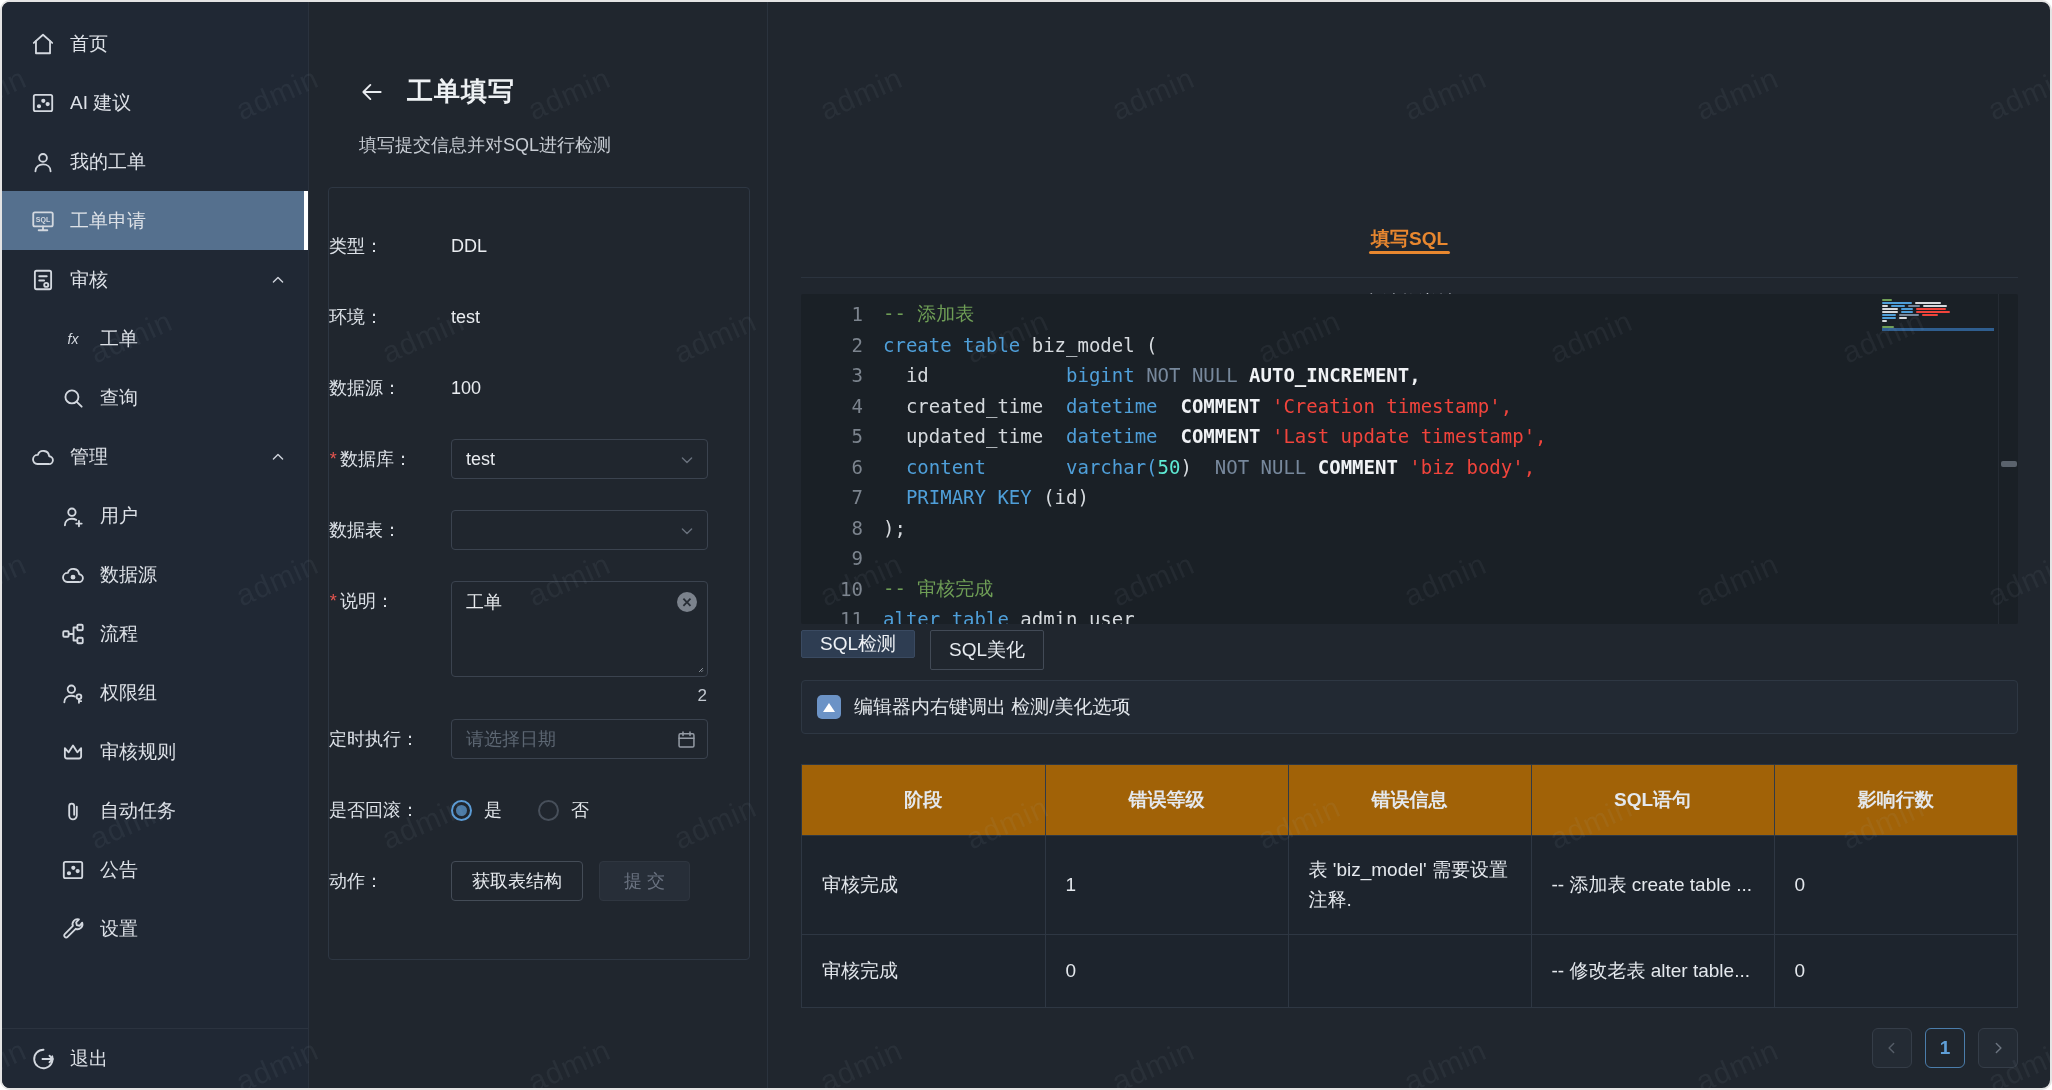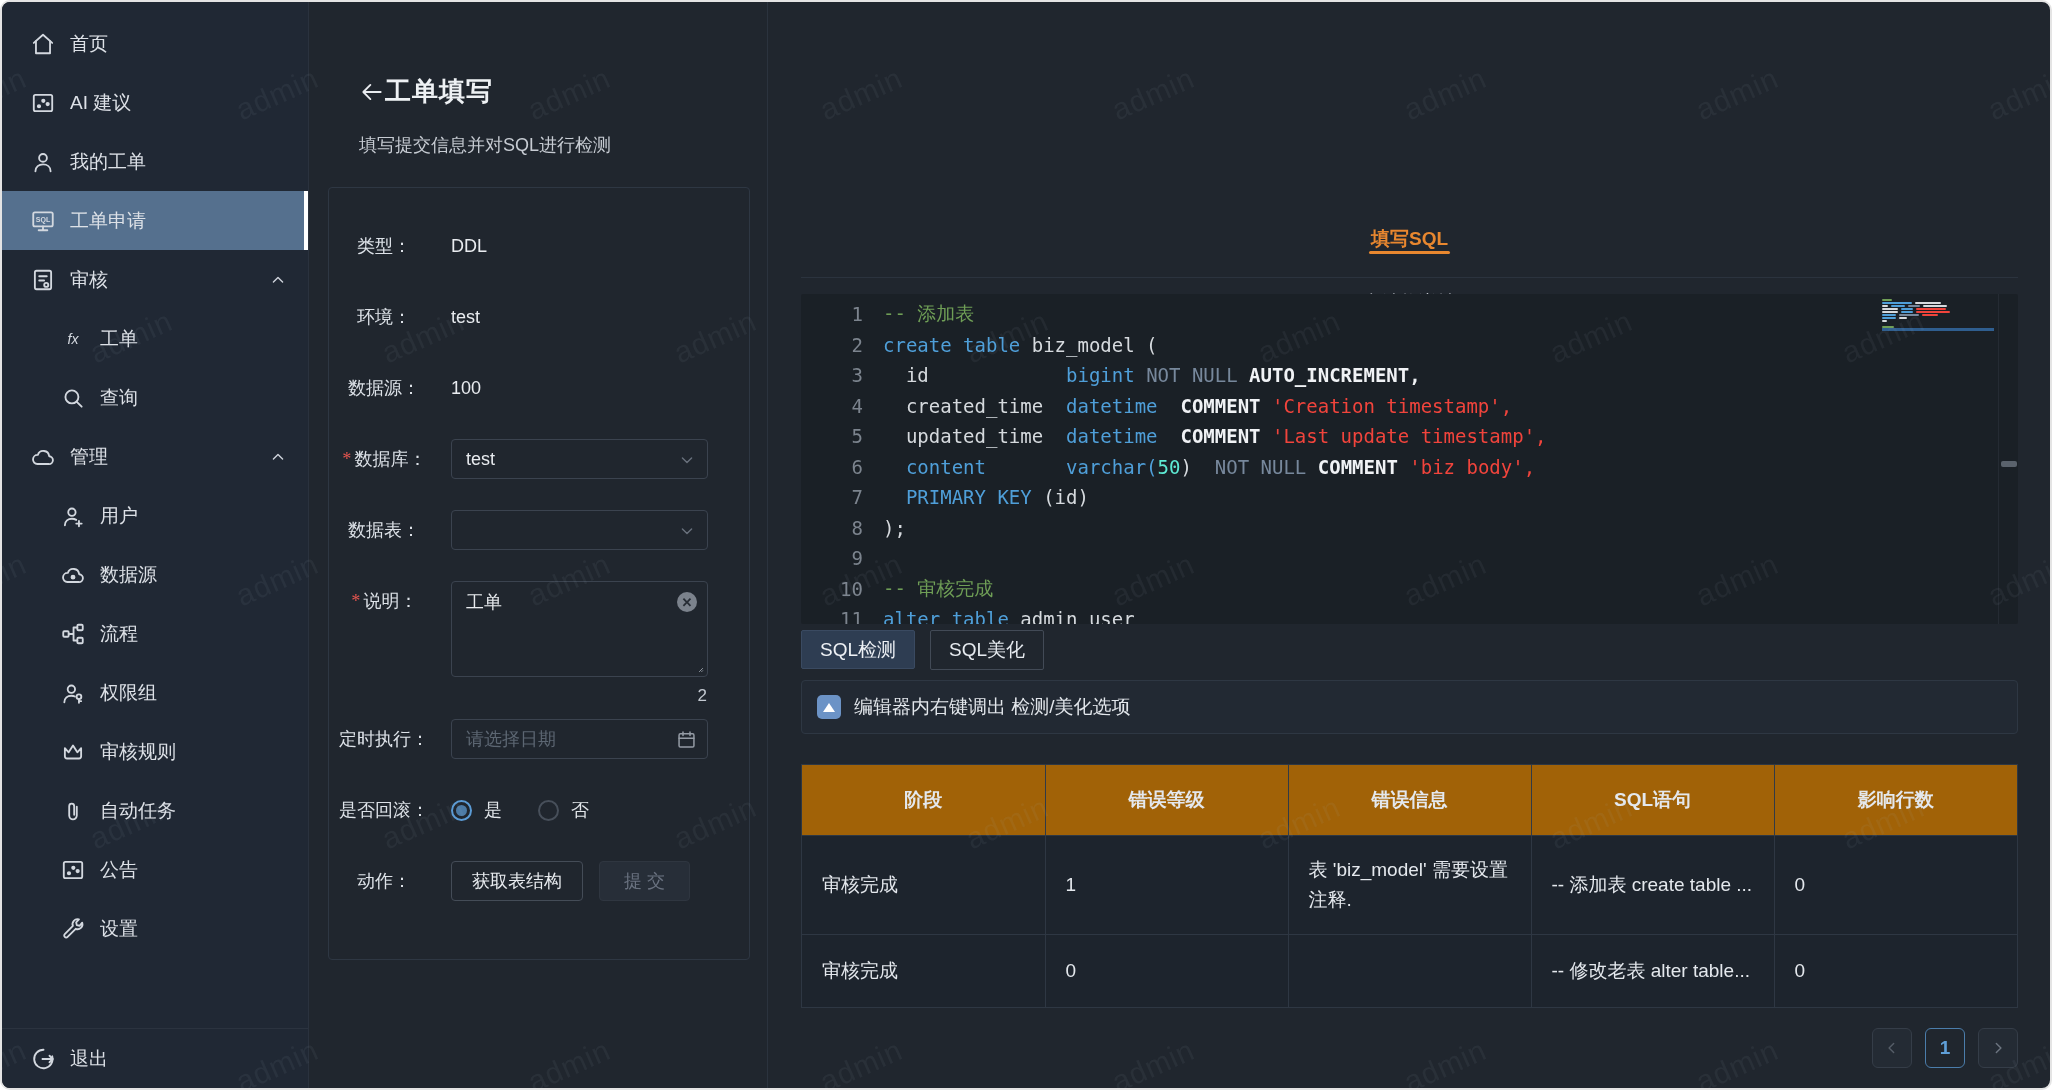--- a/index.html
+++ b/index.html
@@ -19,29 +19,29 @@
   .side-item .icon{width:26px;height:26px;margin-right:14px;display:flex;align-items:center;justify-content:center;color:#d3d8df;flex:0 0 26px;}
   .side-item.sub{padding-left:58px;}
   .side-item.active{background:#55708e;}
   .side-item.active::after{content:"";position:absolute;right:0;top:0;bottom:0;width:4px;background:#ffffff;}
   .side-item .chev{margin-left:auto;color:#cdd2da;width:20px;height:20px;}
   .logout-wrap{border-top:1px solid #2b333f;}
   svg.ic{display:block;}
   
   .main{flex:1 1 auto;position:relative;}
   .left-col{position:absolute;left:0;top:0;bottom:0;width:459px;border-right:1px solid #2b333e;}
-  .page-head{display:flex;align-items:center;padding:72px 0 0 50px;}
+  .page-head{display:flex;align-items:center;gap:22px;padding:72px 0 0 50px;}
   .back-icon{width:26px;height:26px;color:#e8ebef;cursor:pointer;}
   .page-title{font-size:26px;font-weight:bold;color:#eef1f4;letter-spacing:1px;}
   .subtitle{margin:24px 0 0 50px;font-size:18px;color:#c7ccd3;}
   
   .form-card{position:absolute;left:19px;top:185px;width:422px;height:773px;border:1px solid #2e3743;border-radius:4px;padding:38px 24px 0 0;}
   .frow{display:flex;align-items:center;margin-bottom:31px;min-height:40px;}
   .frow.top{align-items:flex-start;}
-  .flabel{flex:0 0 122px;text-align:center;padding-right:12px;font-size:18px;color:#dde2e8;line-height:40px;white-space:nowrap;font-family:Liberation Serif, serif;}
+  .flabel{flex:0 0 122px;text-align:left;padding-right:12px;font-size:18px;color:#dde2e8;line-height:40px;white-space:nowrap;}
   .req{color:#e5554f;margin-right:4px;font-size:18px;}
   .fvalue{font-size:18px;color:#e9ecf0;line-height:40px;}
   .select{width:257px;height:40px;border:1px solid #3b434f;border-radius:4px;display:flex;align-items:center;padding:0 34px 0 14px;font-size:18px;color:#e8ebef;position:relative;cursor:pointer;}
   .select .sel-chev{position:absolute;right:10px;top:10px;width:20px;height:20px;color:#68707c;}
   .textarea-box{width:257px;height:96px;border:1px solid #3b434f;border-radius:4px;padding:8px 36px 8px 14px;font-size:18px;color:#e8ebef;position:relative;}
   .clear-circle{position:absolute;top:10px;right:10px;width:20px;height:20px;border-radius:50%;background:#7b828c;color:#262c34;font-size:13px;font-weight:bold;display:flex;align-items:center;justify-content:center;cursor:pointer;line-height:1;}
   .resize-handle{position:absolute;right:3px;bottom:3px;width:11px;height:11px;color:#9aa1aa;cursor:nwse-resize;}
   .counter{position:absolute;right:0;bottom:-30px;font-size:17px;color:#c3c9d1;}
   .date-input{width:257px;height:40px;border:1px solid #3b434f;border-radius:4px;display:flex;align-items:center;padding:0 40px 0 14px;font-size:18px;color:#5c6672;position:relative;cursor:pointer;}
   .date-input .cal{position:absolute;right:10px;top:9px;width:21px;height:21px;color:#959ca6;}
@@ -67,21 +67,21 @@
   .tok-cm{color:#6f9e56;} .tok-kw{color:#4f9fd9;} .tok-pl{color:#d6dade;}
   .tok-gk{color:#77889c;} .tok-bw{color:#f0f2f5;font-weight:bold;} .tok-st{color:#f1443c;} .tok-nu{color:#5eead4;}
   .mini-sep{position:absolute;right:19px;top:0;bottom:0;width:1px;background:#252b33;}
   .minimap{position:absolute;top:5px;right:24px;width:112px;}
   .mm-row{display:flex;gap:3px;height:2px;margin-bottom:1px;}
   .mm-row b{display:block;height:2px;border-radius:1px;}
   .mm-viewline{position:absolute;top:34px;right:24px;width:112px;height:3px;background:#2f5e8f;}
   .scroll-thumb{position:absolute;right:1px;top:167px;width:16px;height:6px;background:#5a626c;border-radius:2px;cursor:pointer;}
   
   .btn-row{margin-top:6px;display:flex;gap:15px;}
-  .btn-check{height:39px;padding:0 18px;background:#2e3d52;border:1px solid #3a4a61;border-radius:2px;color:#eef1f5;font-size:19px;cursor:pointer;font-family:inherit;}
+  .btn-check{height:28px;padding:0 18px;background:#2e3d52;border:1px solid #3a4a61;border-radius:2px;color:#eef1f5;font-size:19px;cursor:pointer;font-family:inherit;}
   .btn-beautify{height:40px;padding:0 18px;background:transparent;border:1px solid #424a56;border-radius:2px;color:#e6eaef;font-size:19px;cursor:pointer;font-family:inherit;}
   
   .tip-bar{margin-top:10px;height:54px;border:1px solid #2e3743;border-radius:4px;background:#222933;display:flex;align-items:center;gap:13px;padding:0 15px;font-size:19px;color:#e2e6eb;}
   .tip-icon{width:24px;height:24px;border-radius:5px;background:#6c93c6;display:flex;align-items:center;justify-content:center;flex:0 0 24px;}
   .tip-icon i{width:0;height:0;border-left:6px solid transparent;border-right:6px solid transparent;border-bottom:9px solid #ffffff;display:block;}
   
   .result-wrap{margin-top:30px;border:1px solid #2e3743;}
   table.result{width:100%;border-collapse:collapse;font-size:19px;color:#e4e8ed;table-layout:fixed;}
   table.result th{background:#a16207;height:70px;text-align:center;padding:0 20px;font-weight:bold;border-left:1px solid #313a46;}
   table.result td{background:#1d242d;padding:16px 20px;border-top:1px solid #2e3743;border-left:1px solid #2e3743;line-height:1.55;}

